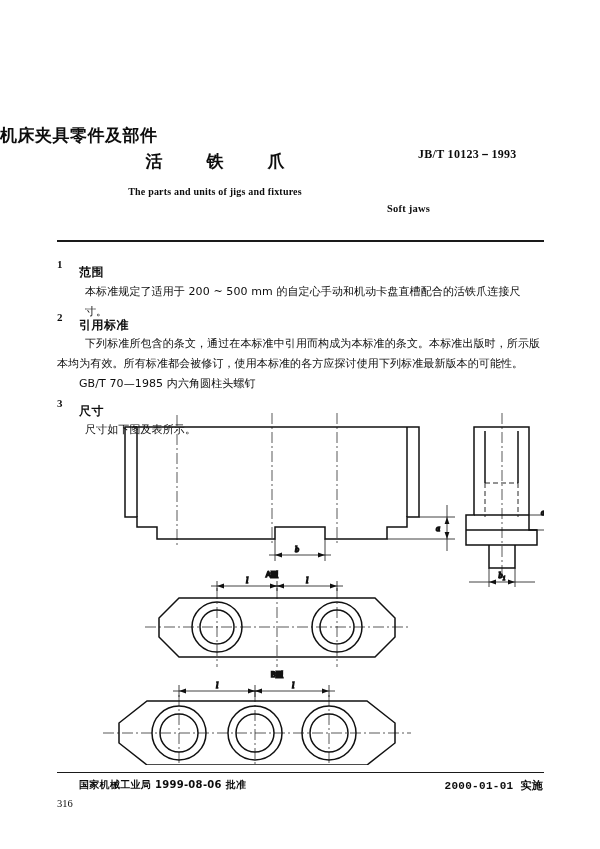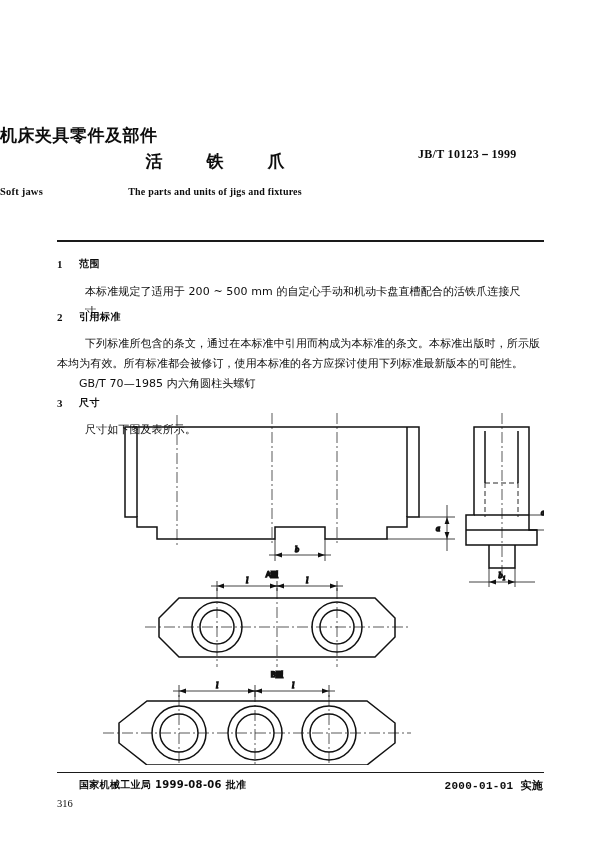--- a/index.html
+++ b/index.html
@@ -69,23 +69,23 @@
     position: absolute;
     left: 0; top: 186px;
     width: 430px;
     text-align: center;
     font-size: 10px;
     font-weight: bold;
     letter-spacing: 0.2px;
   }
   .hdr-eng2 {
     position: absolute;
-    left: 0; top: 186px;
+    left: 0; top: 203px;
     width: 430px;
-    text-align: left;
+    text-align: right;
     font-size: 10.5px;
     font-weight: bold;
     letter-spacing: 0.2px;
   }
 
   .rule-top {
     position: absolute;
     left: 57px;
     top: 240px;
     width: 487px;
@@ -103,24 +103,25 @@
 
   
   .sec-num {
     position: absolute;
     font-size: 11px;
     font-weight: bold;
     font-family: "Liberation Serif", serif;
   }
   .sec-head {
     position: absolute;
-    font-size: 10px;
+    font-size: 12px;
     font-weight: bold;
     font-family: "DejaVu Sans", sans-serif;
     letter-spacing: 0.5px;
+    margin-top: 7px;
   }
   .para {
     position: absolute;
     font-size: 11px;
     font-family: "DejaVu Sans", sans-serif;
     line-height: 20px;
     letter-spacing: 0.1px;
   }
 
   
@@ -162,21 +163,21 @@
   .dtext { font-family: "Liberation Serif", serif; font-style: italic; font-size: 8px; fill:#111; }
   .dtextn { font-family: "DejaVu Sans", sans-serif; font-style: normal; font-size: 7.5px; fill:#111; }
 </style>
 </head>
 <body>
 
 <div class="page">
 
   <div class="hdr-title1">机床夹具零件及部件</div>
   <div class="hdr-title2">活 铁 爪</div>
-  <div class="hdr-stdno">JB/T  10123－1999</div>
+  <div class="hdr-stdno">JB/T  10123－1993</div>
   <div class="hdr-eng1">The parts and units of jigs and fixtures</div>
   <div class="hdr-eng2">Soft jaws</div>
 
   <div class="rule-top"></div>
 
   <div class="sec-num" style="left:57px; top:258px;">1</div>
   <div class="sec-head" style="left:79px; top:257px;">范围</div>
   <div class="para" style="left:85px; top:282px; width:456px;">本标准规定了适用于 200 ~ 500 mm 的自定心手动和机动卡盘直槽配合的活铁爪连接尺寸。</div>
 
   <div class="sec-num" style="left:57px; top:311px;">2</div>

